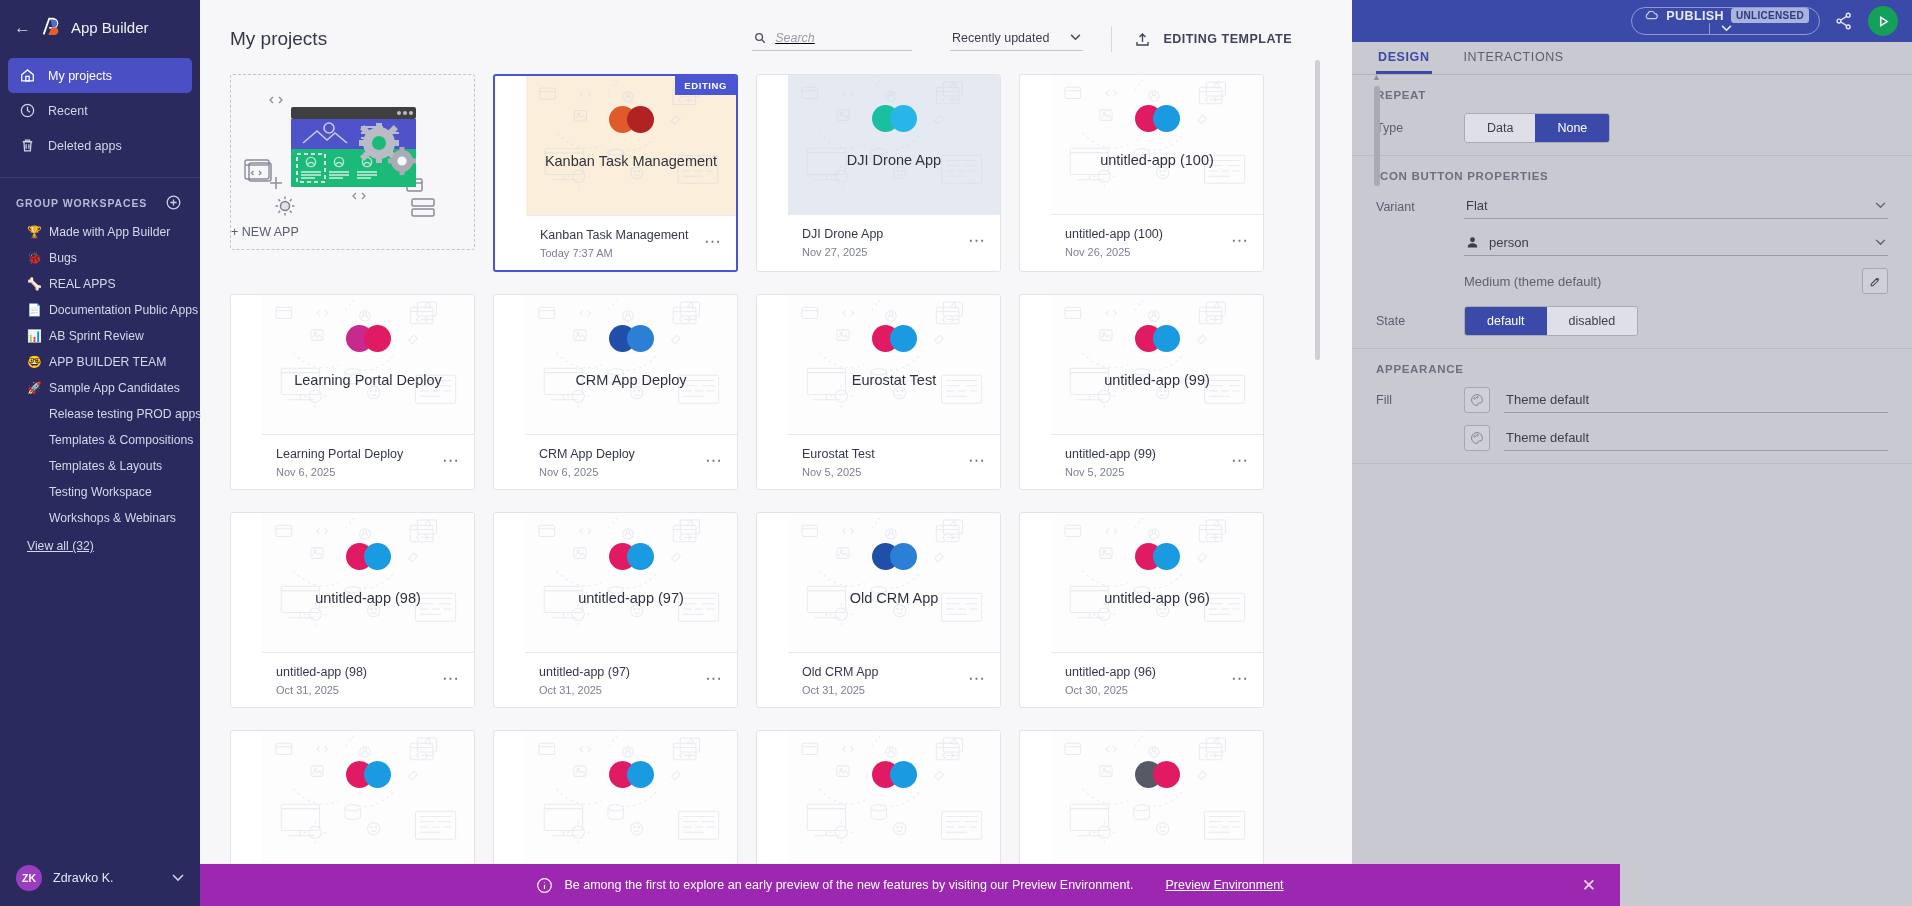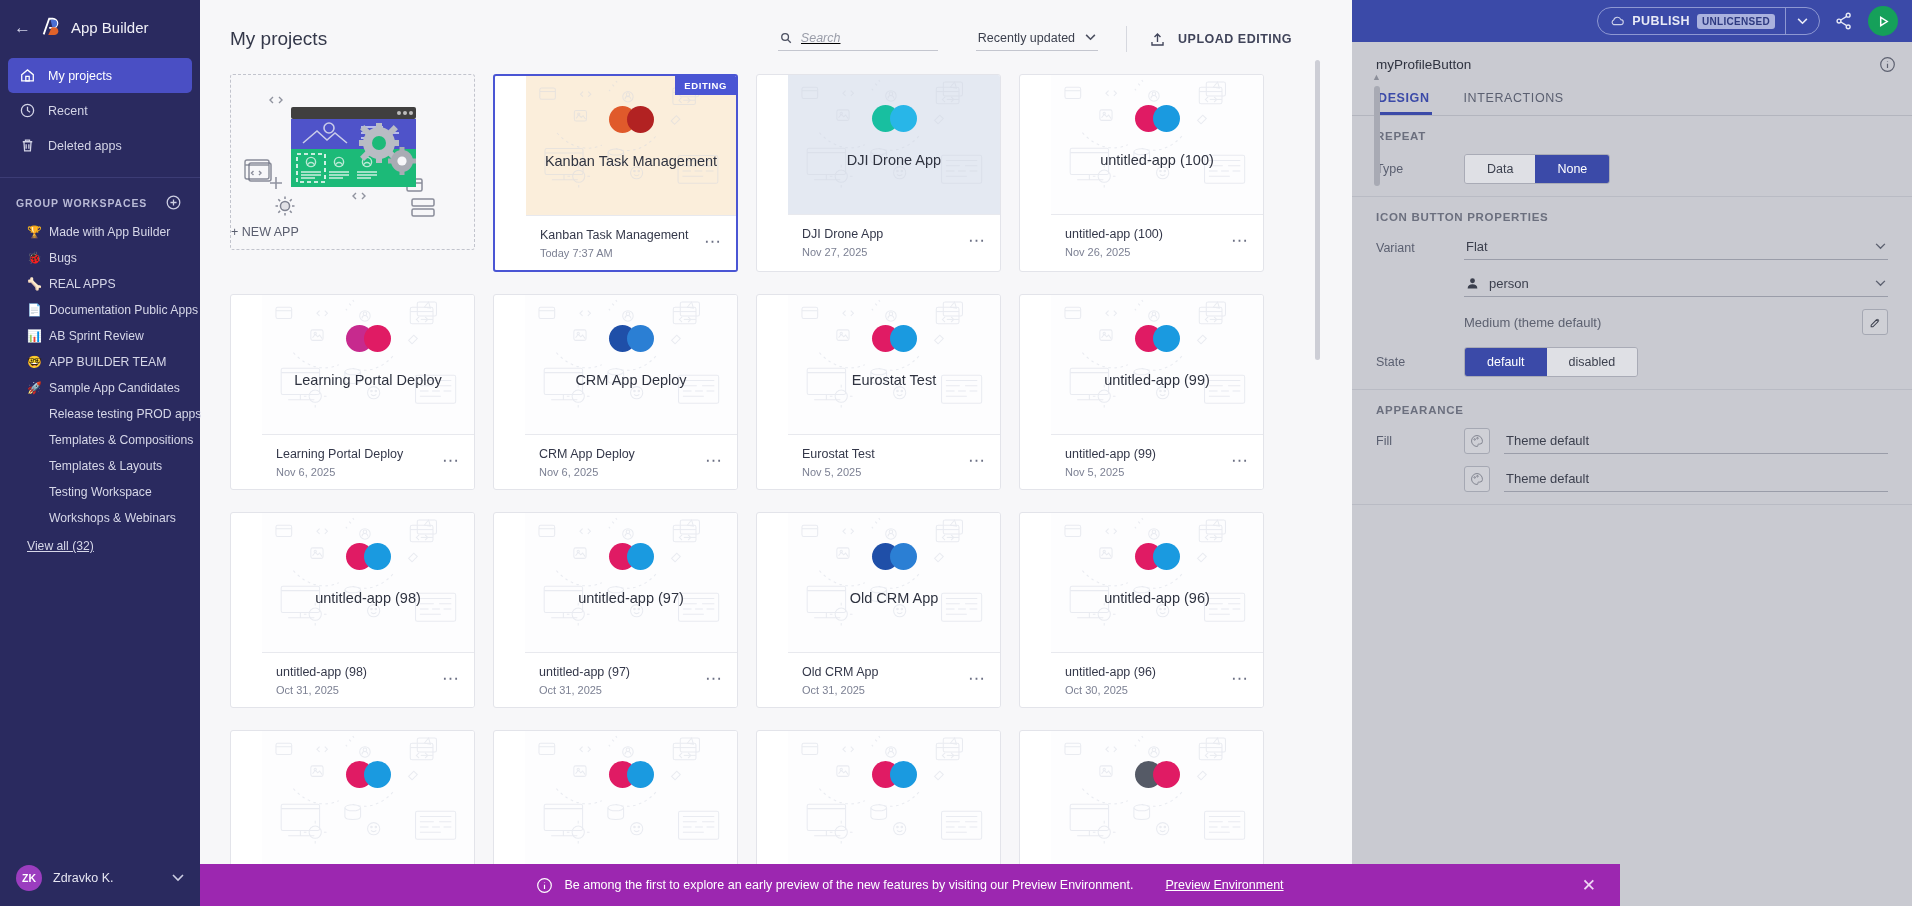--- a/index.html
+++ b/index.html
@@ -16,20 +16,21 @@
     background: #c9cad1; z-index: 1;
   }
   .props-topbar {
     height: 42px; background: #3b4aa8; display: flex; align-items: center;
     justify-content: flex-end; padding-right: 14px; gap: 14px;
   }
   .publish-group {
     display: flex; align-items: center; height: 28px;
     border: 1px solid #8e98d2; border-radius: 15px; overflow: hidden;
     color: #e8eaf6;
+    flex-direction: column;
   }
   .publish-btn {
     display: flex; align-items: center; gap: 7px;
     padding: 0 10px 0 12px; height: 100%; font-size: 12.5px;
     font-weight: bold; letter-spacing: .4px; cursor: pointer;
   }
   .publish-icon { width: 15px; height: 15px; opacity: .85; }
   .badge-unlicensed {
     background: #aab2de; color: #2e3a80; font-size: 10px; font-weight: bold;
     padding: 2px 5px; border-radius: 3px; letter-spacing: .3px;
@@ -143,21 +144,21 @@
   .search-box {
     display: flex; align-items: center; gap: 9px; width: 160px;
     border-bottom: 1px solid #c4c6cf; padding: 3px 2px 5px; text-decoration: underline;
   }
   .search-input {
     border: none; outline: none; background: transparent; font-size: 12.5px;
     font-family: "Liberation Sans", sans-serif; color: #3b3f4d; width: 100%;
   }
   .search-input::placeholder { color: #9a9da9; font-style: italic; }
   .sort-box {
-    display: flex; align-items: center; gap: 10px; margin-left: 38px;
+    display: flex; align-items: center; gap: 21px; margin-left: 38px;
     border-bottom: 1px solid #c4c6cf; padding: 3px 2px 5px; cursor: pointer;
   }
   .sort-text { font-size: 12.5px; color: #3b3f4d; }
   .vdiv { width: 1px; height: 26px; background: #d6d8df; margin: 0 22px 0 28px; }
   .upload-btn {
     display: flex; align-items: center; gap: 12px; cursor: pointer;
     font-size: 12.5px; font-weight: bold; letter-spacing: .5px; color: #40445a;
   }
 
   .grid {
@@ -252,27 +253,20 @@
           <circle cx="6" cy="12" r="2.3"></circle>
         <path d="M8.2 10.8l6.6-4M8.2 13.2l6.6 4"></path>
       </svg>
       <div class="play-btn">
         <svg width="13" height="13" viewBox="0 0 14 14" fill="none" stroke="#fff" stroke-width="1.6">
             <path d="M4 2.5l7 4.5-7 4.5z"></path>
           </svg>
       </div>
     </div>
 
-    <div class="props-header">
-      <span class="props-title">myProfileButton</span>
-      <svg class="info-icon" viewBox="0 0 20 20" fill="none" stroke="#5d6170" stroke-width="1.4">
-        <circle cx="10" cy="10" r="8"></circle>
-          <path d="M10 9v5M10 6.2v.6"></path>
-      </svg>
-    </div>
 
     <div class="props-scroll-arrow">▲</div>
     <div class="props-scroll"></div>
 
     <div class="props-tabs">
       <div class="props-tab active">DESIGN</div>
       <div class="props-tab">INTERACTIONS</div>
     </div>
 
     <div class="props-section">
@@ -378,21 +372,21 @@
           <svg width="11" height="7" viewBox="0 0 12 8" fill="none" stroke="#4c5061" stroke-width="1.8">
               <path d="M1 1l5 5 5-5"></path>
             </svg>
         </div>
         <div class="vdiv"></div>
         <div class="upload-btn">
           <svg width="17" height="17" viewBox="0 0 20 20" fill="none" stroke="#40445a" stroke-width="1.6">
             <path d="M10 13V3.5M6.5 7L10 3.5 13.5 7"></path>
               <path d="M3.5 13v3.5h13V13"></path>
           </svg>
-          <span>UPLOAD EDITING</span>
+          <span>EDITING TEMPLATE</span>
         </div>
       </div>
     </div>
 
     <div class="grid">
       <div class="newapp">
         <svg viewBox="0 0 245 176" width="245" height="176">
           <g stroke="#6e7282" stroke-width="1.4" fill="none" opacity=".75">
             <path d="M42 22l-3 3 3 3M48 22l3 3-3 3"></path>
             <path d="M39 108h12M45 102v12" stroke-width="1.6"></path>

